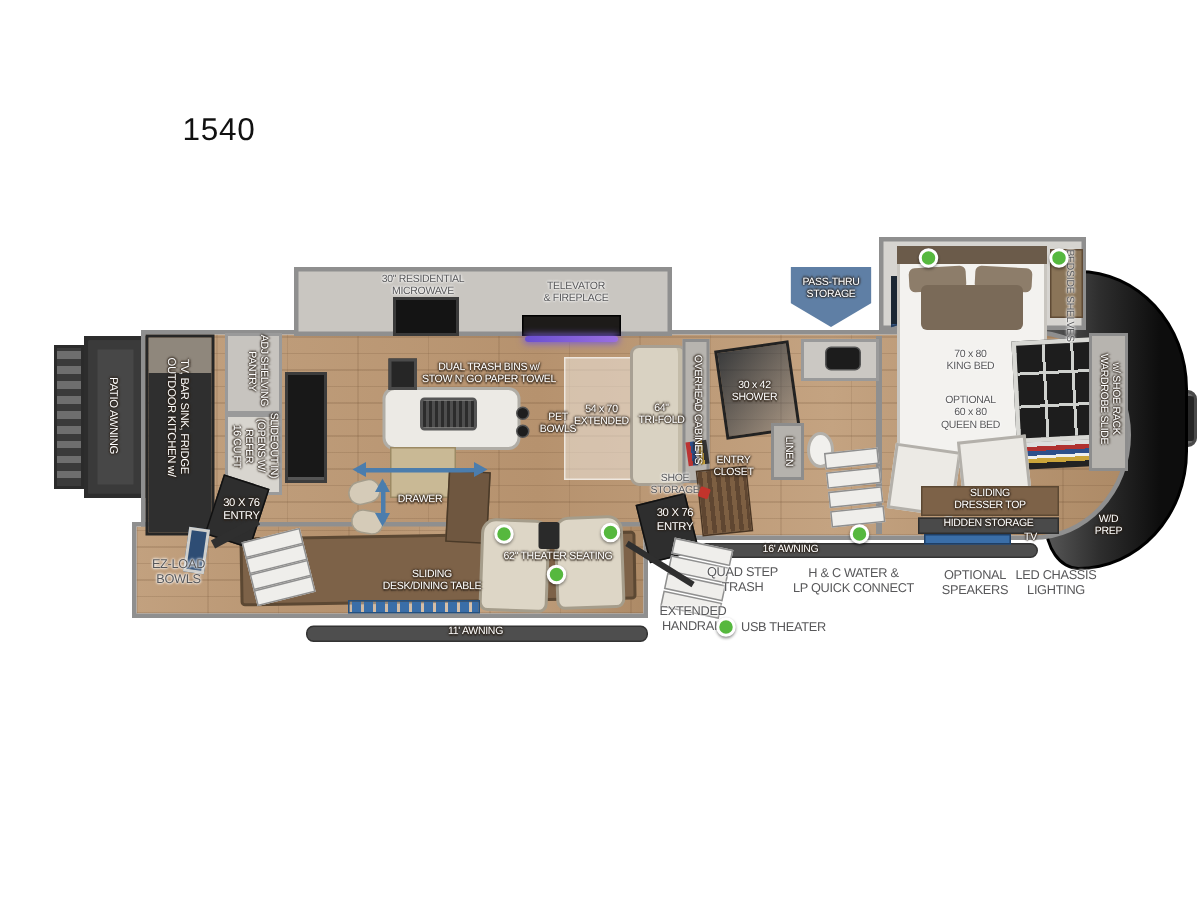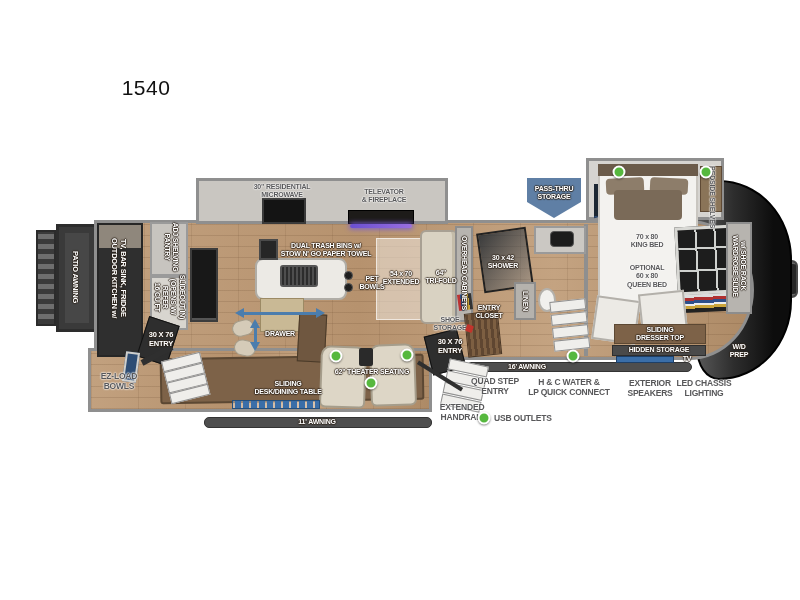--- a/index.html
+++ b/index.html
@@ -1,19 +1,19 @@
 <!DOCTYPE html>
 <html><head>
 <meta charset="utf-8">
 <style>
   html,body{margin:0;padding:0;background:#fff;}
   #page{position:relative;width:800px;height:600px;background:#fff;overflow:hidden;
         font-family:"Liberation Sans",sans-serif;}
   .abs{position:absolute;box-sizing:border-box;}
-  .lbl{position:absolute;transform:translate(-50%,-50%);font-size:8.5px;font-weight:700;
+  .lbl{position:absolute;transform:translate(-50%,-50%);font-size:8.5px;font-weight:400;
        line-height:1.18;color:#fff;text-align:center;white-space:pre-line;letter-spacing:-.2px;
        text-shadow:0 1px 1px rgba(45,35,25,.95),0 -1px 1px rgba(45,35,25,.7),
                    1px 0 1px rgba(45,35,25,.7),-1px 0 1px rgba(45,35,25,.7);
        z-index:40;pointer-events:none;}
   .dk{color:#58585a;text-shadow:0 0 2px #fff,0 0 2px #fff,0 0 1px #fff;}
   .vert{writing-mode:vertical-lr;}
   .sm{font-size:7.5px;}
   .xs{font-size:7px;}
   .title{font-size:21px;font-weight:400;color:#111;text-shadow:none;letter-spacing:.5px;}
   .wood{background:
@@ -229,24 +229,24 @@
   <div class="usb" style="left:573px;top:356px;"></div>
   <div class="usb" style="left:336px;top:356px;"></div>
   <div class="usb" style="left:407px;top:355px;"></div>
   <div class="usb" style="left:371px;top:383px;"></div>
 
   <div class="lbl dk" style="left:119px;top:381px;">EZ-LOAD
 BOWLS</div>
   <div class="lbl dk" style="left:462px;top:412px;">EXTENDED
 HANDRAIL</div>
   <div class="lbl dk" style="left:495px;top:386px;">QUAD STEP
-ENTRY</div>
+TRASH</div>
   <div class="lbl dk" style="left:569px;top:387px;">H &amp; C WATER &amp;
 LP QUICK CONNECT</div>
-  <div class="lbl dk" style="left:650px;top:388px;">EXTERIOR
+  <div class="lbl dk" style="left:650px;top:388px;">OPTIONAL
 SPEAKERS</div>
   <div class="lbl dk" style="left:704px;top:388px;">LED CHASSIS
 LIGHTING</div>
 
   <div class="usb" style="left:484px;top:418px;"></div>
-  <div class="lbl dk" style="left:494px;top:418px;transform:translate(0,-50%);text-align:left;">USB OUTLETS</div>
+  <div class="lbl dk" style="left:494px;top:418px;transform:translate(0,-50%);text-align:left;">USB THEATER</div>
 
 </div>
 
 </body></html>

